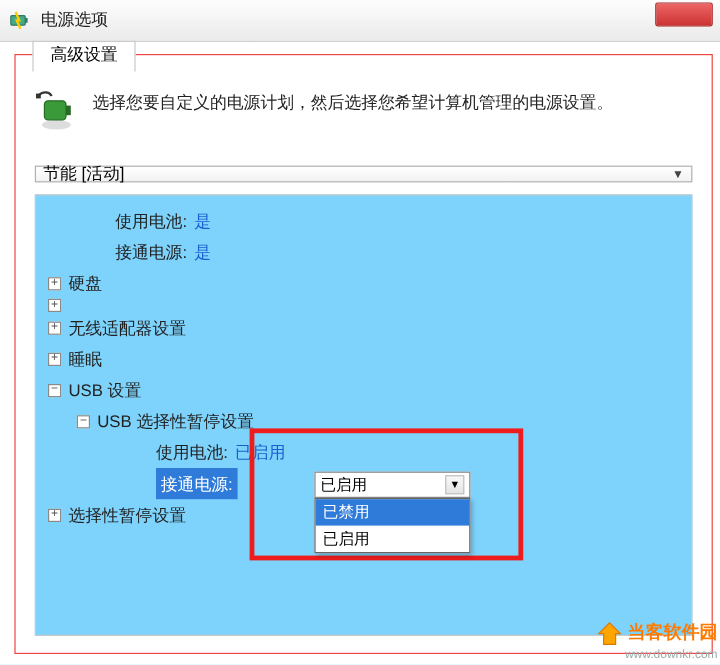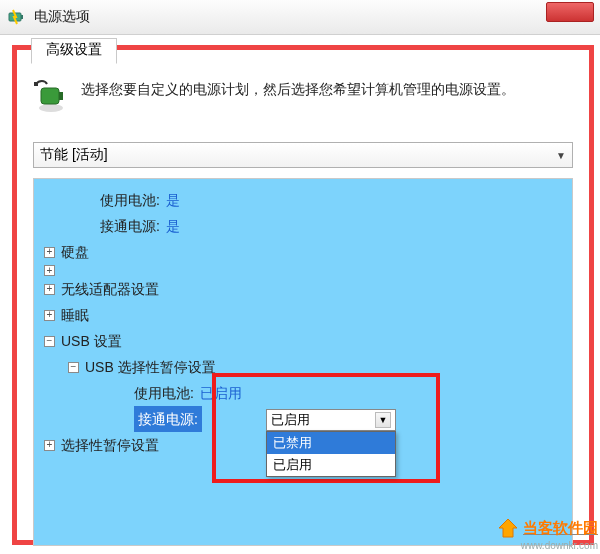--- a/index.html
+++ b/index.html
@@ -5,29 +5,29 @@
   * { box-sizing: border-box; font-family: "Microsoft YaHei", Tahoma, sans-serif; }
   body { margin: 0; width: 600px; height: 554px; background: #fff; overflow: hidden; position: relative; font-size: 14px; }
 
   
   .titlebar { height: 32px; background: linear-gradient(#fdfdfd,#eaeaea); border-bottom: 1px solid #d0d0d0; display: flex; align-items: center; padding: 17px 6px; position: relative; }
   .titlebar .bat { width: 20px; height: 20px; display: inline-block; margin-right: 8px; }
   .titlebar .title { font-size: 14px; color: #222; }
   .redbtn { position: absolute; right: 6px; top: 2px; width: 48px; height: 20px; background: linear-gradient(#e66,#c33); border: 1px solid #a22; border-radius: 2px; }
 
   
-  .outer { margin: 10px 6px 0 12px; height: 500px; border: 5px solid #ef4444; padding: 0 10px 10px 10px; position: relative; background: #fff; }
+  .outer { margin: 10px 6px 0 12px; height: 500px; border: 1px solid #ef4444; padding: 0 10px 10px 10px; position: relative; background: #fff; }
   .tab { position: absolute; left: 14px; top: -12px; height: 26px; background: #fff; border: 1px solid #c9c9c9; border-bottom: 1px solid #fff; padding: 2px 14px; font-size: 14px; }
   .tabbody { margin-top: 24px; }
 
   .desc-row { display: flex; align-items: flex-start; gap: 12px; padding: 4px 6px 10px 6px; }
   .desc-row .icon { width: 36px; height: 36px; flex: none; }
   .desc-row .text { line-height: 1.6; font-size: 14px; color: #222; }
 
-  .combo { margin: 18px 6px 10px 6px; height: 26px; border: 1px solid #b0b0b0; display: flex; align-items: center; justify-content: space-between; padding: 0 6px; font-size: 14px; background: linear-gradient(#fff,#f2f2f2); }
+  .combo { margin: 18px 6px 10px 6px; height: 14px; border: 1px solid #b0b0b0; display: flex; align-items: center; justify-content: space-between; padding: 0 6px; font-size: 14px; background: linear-gradient(#fff,#f2f2f2); }
   .combo .arrow { font-size: 10px; color: #444; }
 
   .tree-wrap { margin: 8px 6px 0 6px; border: 1px solid #c9c9c9; height: 368px; padding: 8px 8px; font-size: 14px; position: relative; background: #7dd3fc; }
   .tree { line-height: 26px; }
   .row { display: flex; align-items: center; gap: 6px; white-space: nowrap; }
   .ind1 { padding-left: 2px; }
   .ind2 { padding-left: 26px; }
   .ind3 { padding-left: 58px; }
   .ind4 { padding-left: 92px; }
   .pm { width: 11px; height: 11px; border: 1px solid #8a8a8a; display: inline-flex; align-items: center; justify-content: center; font-size: 10px; line-height: 1; color: #555; background: #fff; flex: none; }
@@ -40,21 +40,21 @@
 
   
   .dropdown-field { position: absolute; left: 232px; top: 230px; width: 130px; height: 22px; border: 1px solid #888; background: #fff; display: flex; align-items: center; justify-content: space-between; padding: 0 4px; font-size: 13px; }
   .dropdown-field .arrowbox { width: 16px; height: 16px; display: flex; align-items: center; justify-content: center; background: linear-gradient(#f8f8f8,#e4e4e4); border: 1px solid #bbb; font-size: 9px; }
   .dropdown-list { position: absolute; left: 232px; top: 252px; width: 130px; border: 1px solid #666; background: #fff; font-size: 13px; box-shadow: 2px 2px 4px rgba(0,0,0,0.25); z-index: 5; }
   .dropdown-list .opt { padding: 2px 6px; }
   .dropdown-list .opt.sel { background: #2f7bd9; color: #fff; }
 
   
   .watermark { position: absolute; right: 2px; bottom: 2px; text-align: right; font-size: 12px; color: #888; line-height: 1.3; }
-  .watermark .brand { display: flex; align-items: center; gap: 4px; justify-content: space-between; text-decoration: underline; }
+  .watermark .brand { display: flex; align-items: center; gap: 4px; justify-content: space-between; }
   .watermark .logo { width: 22px; height: 22px; display: inline-block; }
   .watermark .name { color: #ff7a00; font-weight: bold; font-size: 15px; }
   .watermark .url { color: #9aa; font-size: 10px; }
 </style>
 </head>
 <body>
 
 <div class="titlebar">
   <span class="bat">
     <svg viewBox="0 0 20 20">

